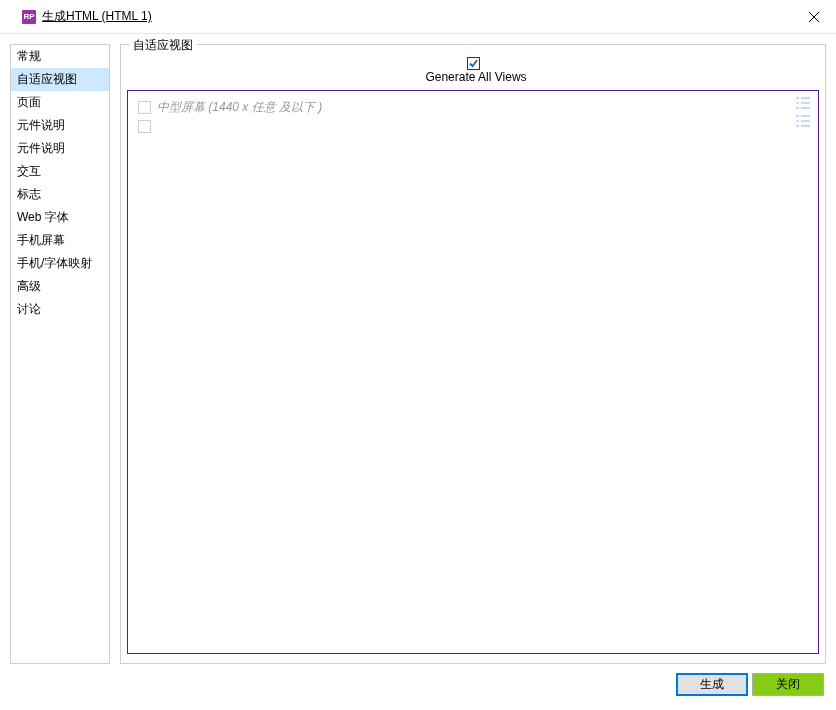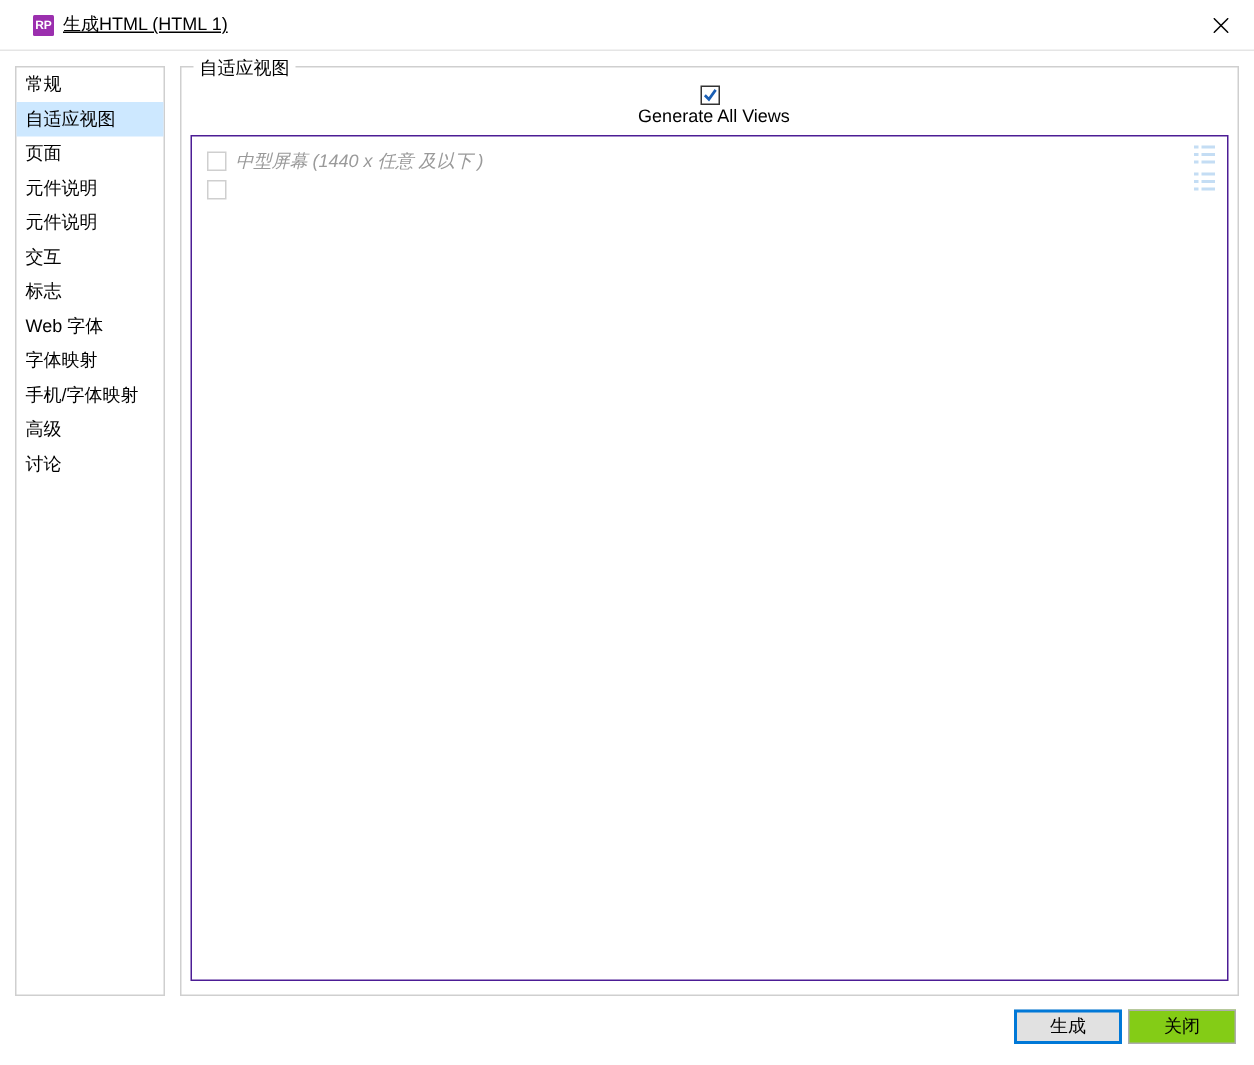--- a/index.html
+++ b/index.html
@@ -49,21 +49,21 @@
 <div class="body-area">
   <div class="sidebar">
     <div class="sidebar-item">常规</div>
     <div class="sidebar-item selected">自适应视图</div>
     <div class="sidebar-item">页面</div>
     <div class="sidebar-item">元件说明</div>
     <div class="sidebar-item">元件说明</div>
     <div class="sidebar-item">交互</div>
     <div class="sidebar-item">标志</div>
     <div class="sidebar-item">Web 字体</div>
-    <div class="sidebar-item">字体映射</div>
+    <div class="sidebar-item">手机屏幕</div>
     <div class="sidebar-item">手机/字体映射</div>
     <div class="sidebar-item">高级</div>
     <div class="sidebar-item">讨论</div>
   </div>
 
   <div class="main-panel">
     <div class="fieldset">
       <div class="legend">自适应视图</div>
 
       <div class="gen-all-row">

